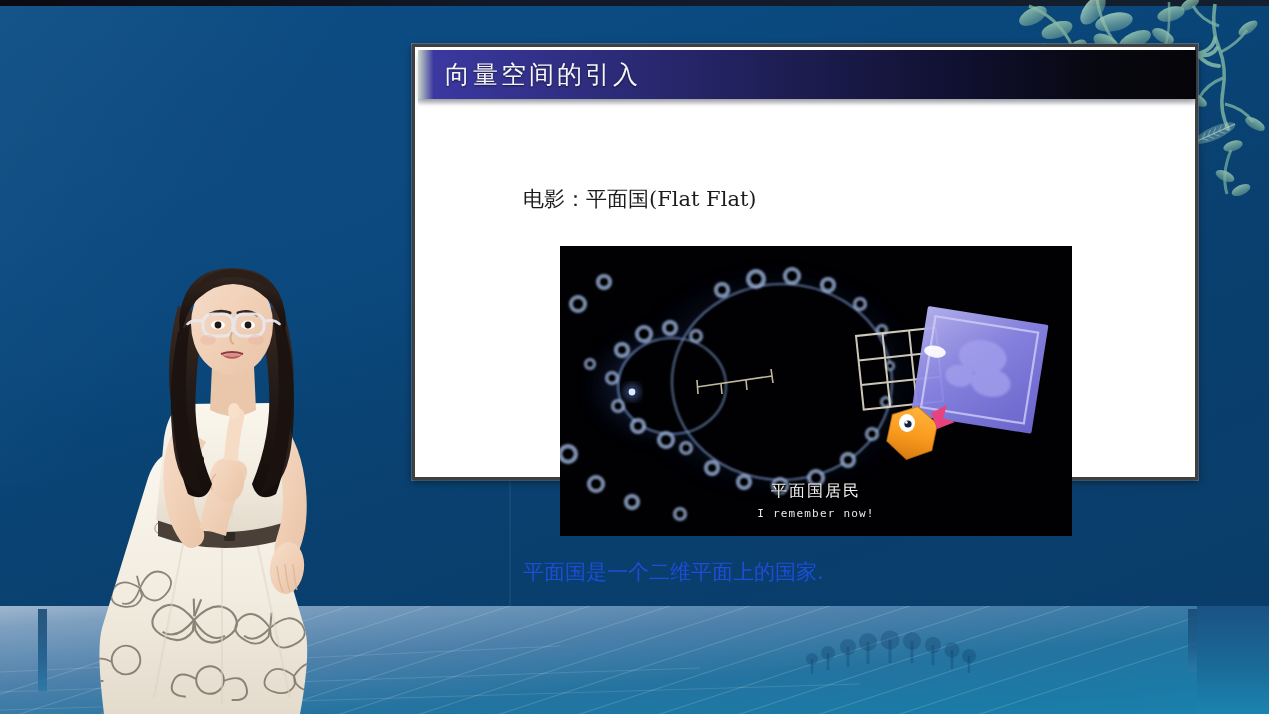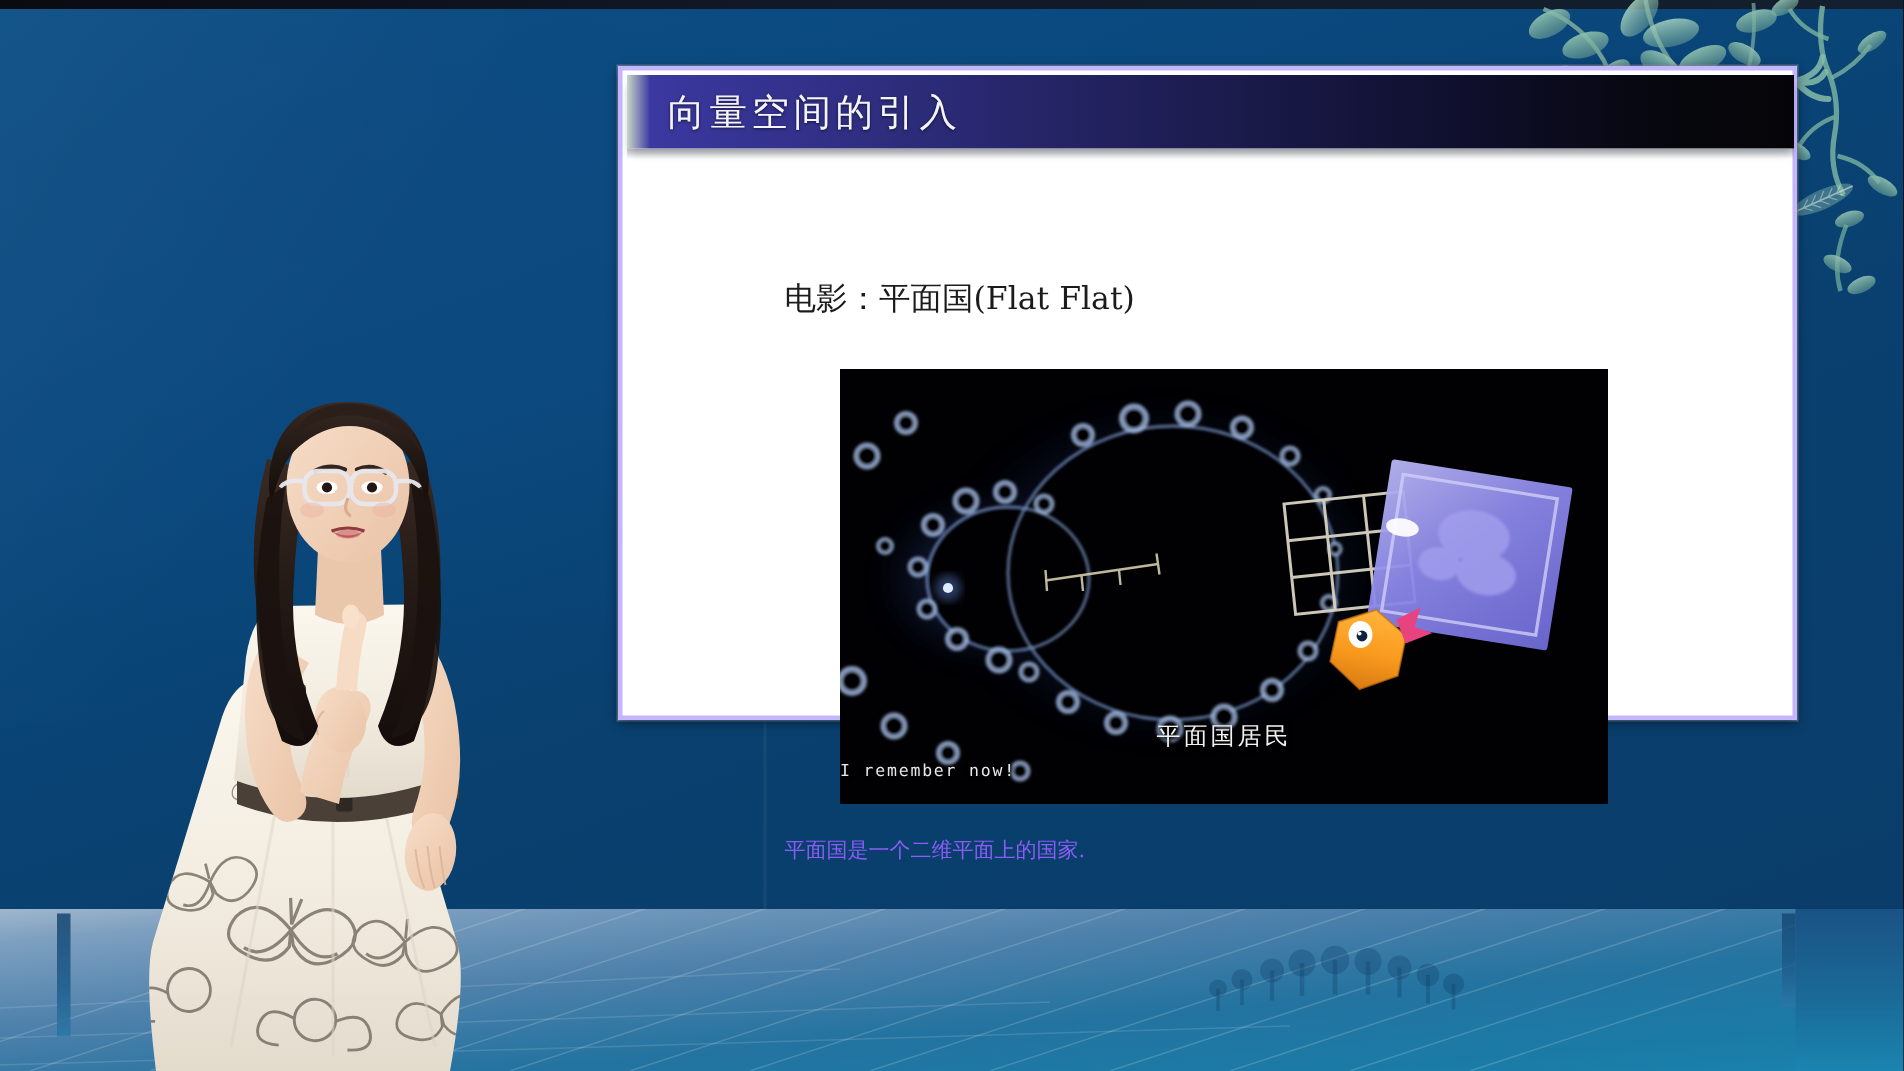--- a/index.html
+++ b/index.html
@@ -30,21 +30,21 @@
   }
 
   
   .foliage { position:absolute; right:0; top:0; width:250px; height:330px; }
   .foliage svg { display:block; }
 
   
   .slide {
     position:absolute; left:412px; top:44px; width:786px; height:436px;
     background:#ffffff;
-    border:3px solid #c4b5fd;
+    border:3px solid #404040;
     box-shadow:0 2px 7px rgba(0,0,0,.45), 0 0 0 1px rgba(150,160,175,.55);
   }
   .slide-title {
     position:absolute; left:3px; top:3px; width:778px; height:49px;
     background:linear-gradient(90deg,#3c3a9c 0%,#3634 0%,#3b38a0 2%,#2e2d7e 22%,#1d1d52 48%,#101030 70%,#07070f 88%,#050509 100%);
     box-shadow:0 4px 6px -2px rgba(0,0,0,.35);
     display:flex; align-items:center;
   }
   .slide-title-text {
     color:#f4f4fa; font-size:25px; letter-spacing:3px;
@@ -70,29 +70,29 @@
     background:#000; overflow:hidden;
   }
   .video svg { display:block; }
   .sub-cn {
     position:absolute; left:0; right:0; bottom:34px; text-align:center;
     color:#f2f2f2; font-size:16px; letter-spacing:2px;
     font-family:"DejaVu Sans","Liberation Sans",sans-serif;
     text-shadow:0 0 4px #000, 1px 1px 2px #000;
   }
   .sub-en {
-    position:absolute; left:0; right:0; bottom:16px; text-align:left;
+    position:absolute; left:0; right:0; bottom:16px; text-align:center;
     color:#e8e8e8; font-size:11px; letter-spacing:1.2px;
     font-family:"DejaVu Sans Mono","Liberation Mono",monospace;
     text-shadow:0 0 3px #000, 1px 1px 2px #000;
   }
 
   .line-a {
     position:absolute; left:108px; top:455px;
-    font-size:14px; color:#8b5cf6; white-space:nowrap;
+    font-size:21px; color:#1d4ed8; white-space:nowrap;
     font-family:"DejaVu Serif","Liberation Serif",serif;
     text-align:right;
   }
   .line-b {
     position:absolute; left:108px; top:504px;
     font-size:21px; color:#1b1b1b; white-space:nowrap;
     font-family:"DejaVu Serif","Liberation Serif",serif;
   }
 
   

